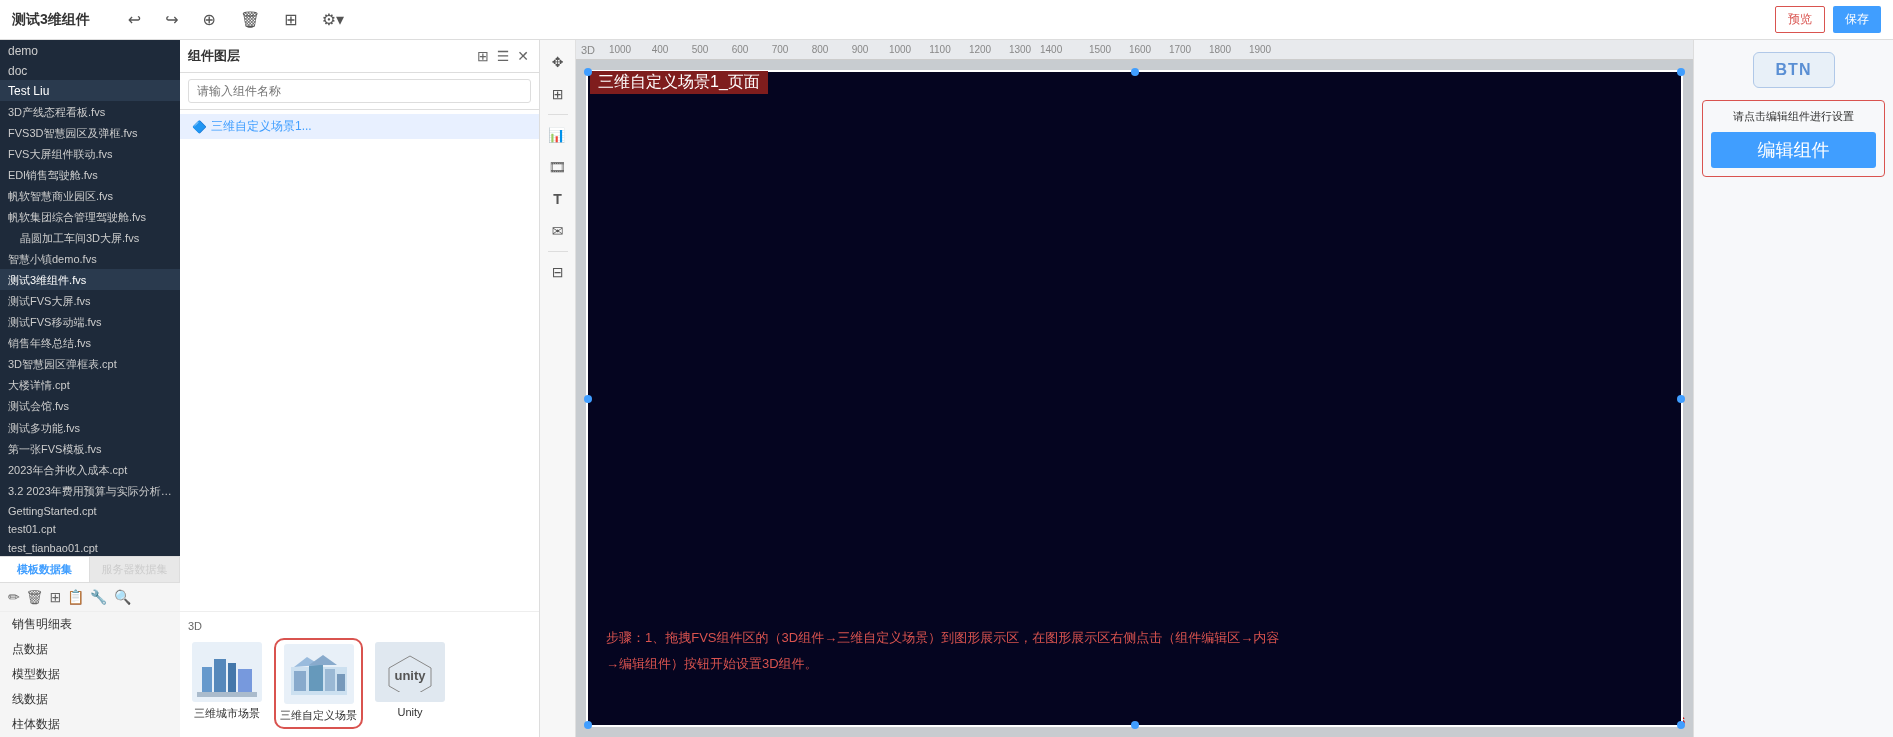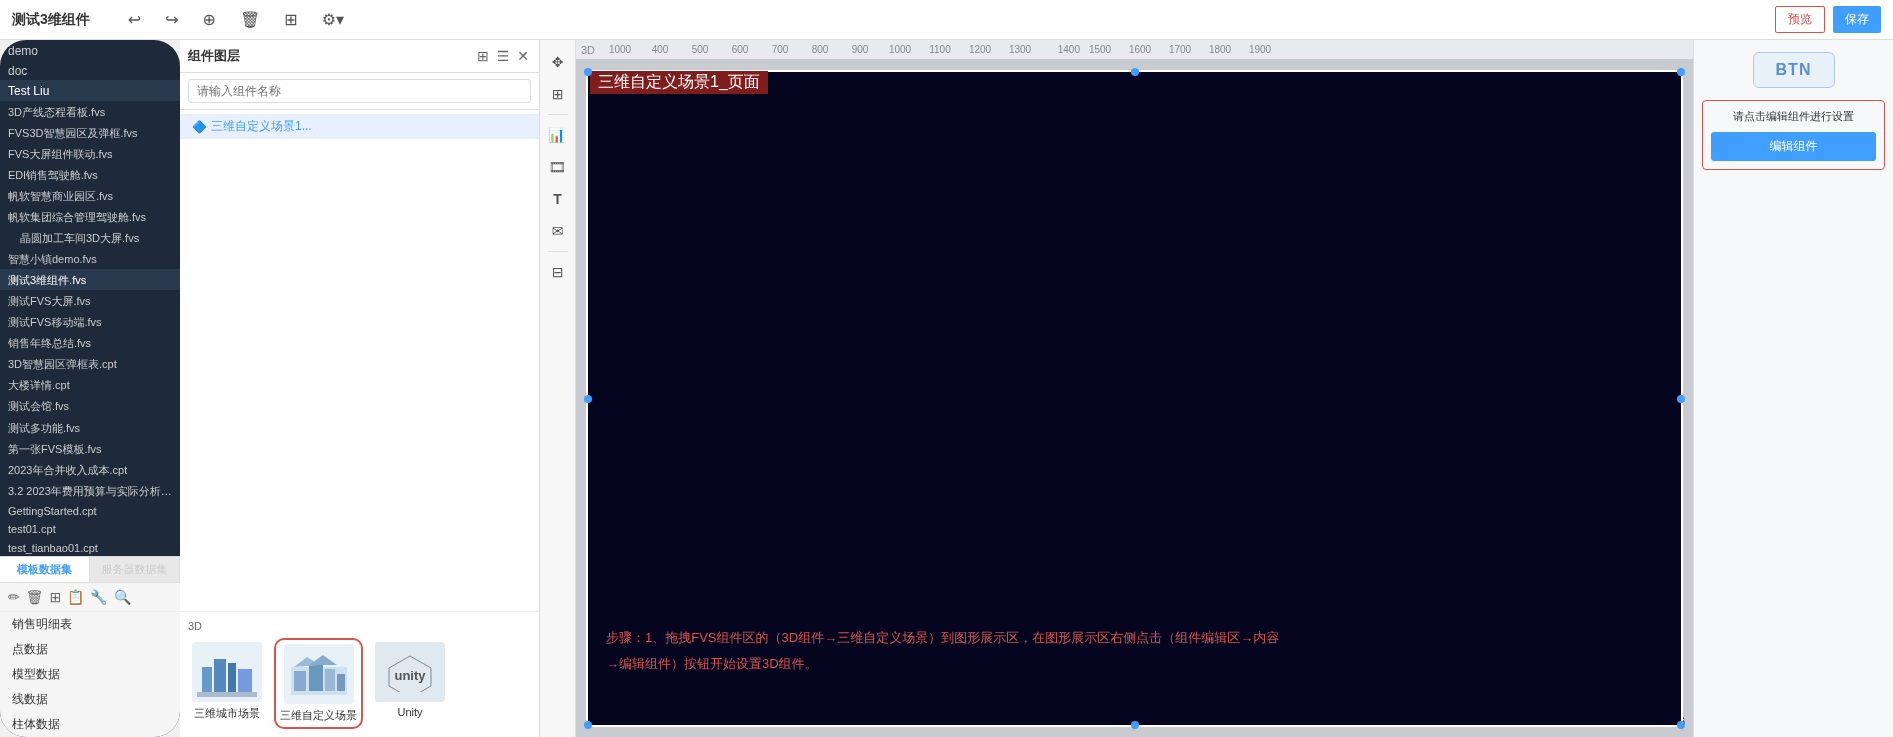--- a/index.html
+++ b/index.html
@@ -13,21 +13,21 @@
     .top-bar-title { font-size: 14px; font-weight: bold; color: #333; flex: 0 0 auto; margin-right: 20px; }
     .toolbar-btn { background: none; border: none; cursor: pointer; font-size: 16px; color: #555; padding: 4px 6px; }
     .toolbar-right { margin-left: auto; display: flex; gap: 8px; }
     .btn-preview { background: none; border: 1px solid #d9534f; color: #d9534f; padding: 4px 12px; cursor: pointer; border-radius: 2px; font-size: 12px; }
     .btn-save { background: #409eff; border: none; color: #fff; padding: 4px 12px; cursor: pointer; border-radius: 2px; font-size: 12px; }
 
     
     .main-layout { display: flex; height: calc(737px - 40px); }
 
     
-    .left-sidebar { width: 180px; background: #1e2a3a; color: #ccc; font-size: 12px; display: flex; flex-direction: column; overflow-y: auto; flex-shrink: 0; border-radius: 26px; }
+    .left-sidebar { width: 180px; background: #1e2a3a; color: #ccc; font-size: 12px; display: flex; flex-direction: column; overflow-y: auto; flex-shrink: 0; }
     .left-sidebar-item { padding: 4px 8px; cursor: pointer; white-space: nowrap; overflow: hidden; text-overflow: ellipsis; }
     .left-sidebar-item.active { background: #2a3a4e; color: #fff; }
 
     
     .bottom-panel { position: absolute; bottom: 0; left: 0; width: 180px; background: #f5f5f5; border-top: 1px solid #ddd; }
     .bottom-tabs { display: flex; border-bottom: 1px solid #ddd; }
     .bottom-tab { flex: 1; text-align: center; padding: 5px 4px; cursor: pointer; font-size: 11px; background: #e8e8e8; border-right: 1px solid #ddd; }
     .bottom-tab.active { background: #fff; font-weight: bold; color: #409eff; }
     .bottom-tab-tools { display: flex; gap: 2px; padding: 4px 6px; border-bottom: 1px solid #eee; }
     .bottom-tab-tool { font-size: 14px; cursor: pointer; color: #666; padding: 2px; }
@@ -65,21 +65,21 @@
 
     
     .right-panel { width: 200px; background: #f7f8fa; border-left: 1px solid #ddd; display: flex; flex-direction: column; flex-shrink: 0; }
     .right-tabs { display: flex; border-bottom: 1px solid #ddd; }
     .right-tab { flex: 1; text-align: center; padding: 8px 2px; font-size: 12px; cursor: pointer; color: #555; border-bottom: 2px solid transparent; }
     .right-tab.active { color: #333; border-bottom: 2px solid #d9534f; font-weight: bold; }
     .right-panel-content { flex: 1; padding: 12px 8px; display: flex; flex-direction: column; align-items: center; gap: 12px; }
     .right-btn-preview { background: #e8f0f8; border: 1px solid #b0c8e8; padding: 8px 12px; border-radius: 6px; font-size: 11px; color: #5580aa; cursor: pointer; width: 82px; text-align: center; }
     .edit-prompt-box { border: 1px solid #d9534f; border-radius: 4px; padding: 8px; width: 100%; text-align: center; }
     .edit-prompt-text { font-size: 11px; color: #333; margin-bottom: 8px; }
-    .btn-edit-component { background: #409eff; color: #fff; border: none; padding: 6px 16px; border-radius: 3px; cursor: pointer; font-size: 12px; width: 100%; }
+    .btn-edit-component { background: #409eff; color: #fff; border: none; padding: 6px 16px; border-radius: 3px; cursor: pointer; font-size: 18px; width: 100%; }
 
     
     .watermark { position: absolute; bottom: 8px; right: 8px; font-size: 11px; color: #c00; font-weight: bold; }
   </style>
 </head>
 <body>
 
 <div class="top-bar">
   <span class="top-bar-title">测试3维组件</span>
   <button class="toolbar-btn">↩</button>
@@ -232,21 +232,21 @@
         <span style="font-size:10px;color:#888;min-width:40px;text-align:center;">400</span>
         <span style="font-size:10px;color:#888;min-width:40px;text-align:center;">500</span>
         <span style="font-size:10px;color:#888;min-width:40px;text-align:center;">600</span>
         <span style="font-size:10px;color:#888;min-width:40px;text-align:center;">700</span>
         <span style="font-size:10px;color:#888;min-width:40px;text-align:center;">800</span>
         <span style="font-size:10px;color:#888;min-width:40px;text-align:center;">900</span>
         <span style="font-size:10px;color:#888;min-width:40px;text-align:center;">1000</span>
         <span style="font-size:10px;color:#888;min-width:40px;text-align:center;">1100</span>
         <span style="font-size:10px;color:#888;min-width:40px;text-align:center;">1200</span>
         <span style="font-size:10px;color:#888;min-width:40px;text-align:center;">1300</span>
-        <span style="font-size:10px;color:#888;min-width:40px;text-align:right;">1400</span>
+        <span style="font-size:10px;color:#888;min-width:40px;text-align:left;">1400</span>
         <span style="font-size:10px;color:#888;min-width:40px;text-align:center;">1500</span>
         <span style="font-size:10px;color:#888;min-width:40px;text-align:center;">1600</span>
         <span style="font-size:10px;color:#888;min-width:40px;text-align:center;">1700</span>
         <span style="font-size:10px;color:#888;min-width:40px;text-align:center;">1800</span>
         <span style="font-size:10px;color:#888;min-width:40px;text-align:center;">1900</span>
       </div>
     </div>
 
     <div class="canvas-workspace">
 

